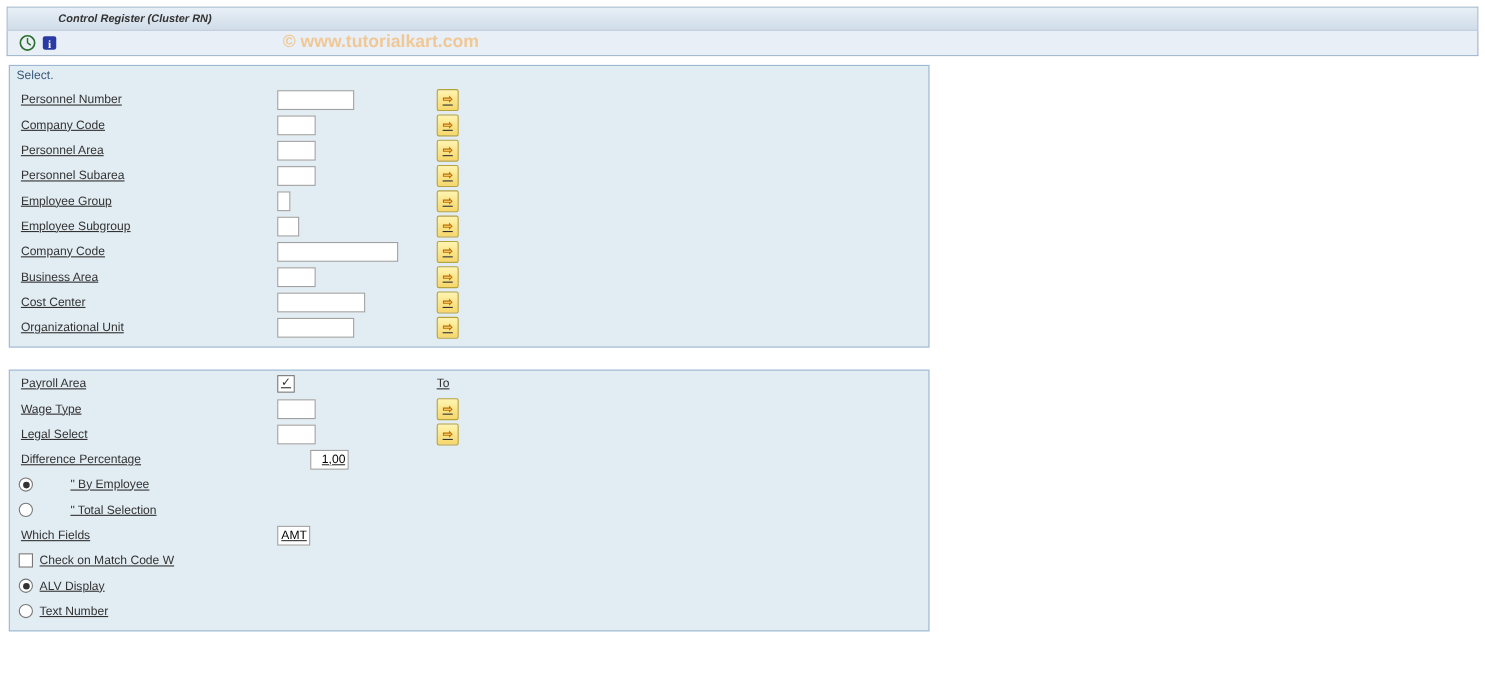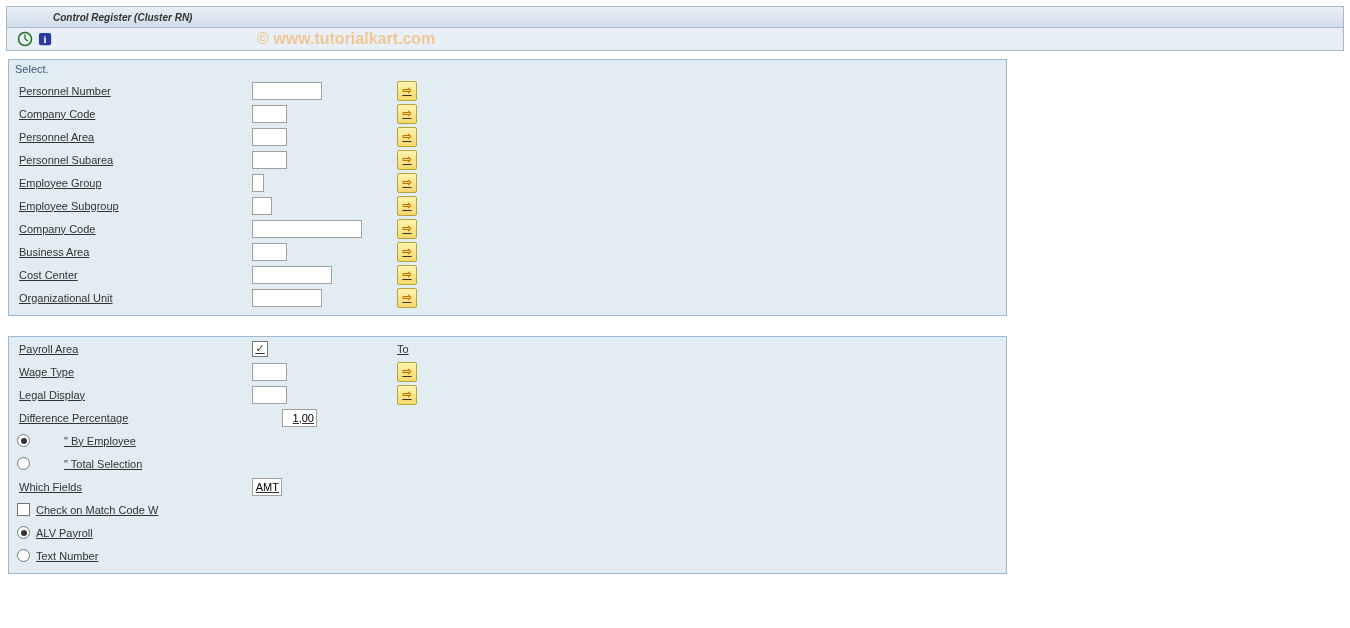--- a/index.html
+++ b/index.html
@@ -53,21 +53,21 @@
       font-weight: bold;
       pointer-events: none;
     }
     .content {
       padding: 8px;
     }
     .group-box {
       border: 1px solid #9db8d2;
       background: #e2ecf3;
       margin-bottom: 20px;
-      width: 999px;
+      width: 837px;
       padding-bottom: 6px;
     }
     .group-title {
       font-size: 11px;
       color: #3a5a7a;
       padding: 3px 6px 3px 6px;
       border-bottom: 1px solid transparent;
     }
     .field-row {
       display: flex;
@@ -344,21 +344,21 @@
           <input type="text" class="f-input w35" style="">
         </div>
       <div class="btn-col">
           <span class="multi-btn">
             <span class="arrow-right">⇨</span>
           </span>
         </div>
     </div>
 
     <div class="field-row">
-      <div class="field-label">Legal Display</div>
+      <div class="field-label">Legal Select</div>
       <div class="field-input-wrap">
           <input type="text" class="f-input w35" style="">
         </div>
       <div class="btn-col">
           <span class="multi-btn">
             <span class="arrow-right">⇨</span>
           </span>
         </div>
     </div>
 
@@ -386,21 +386,21 @@
       </div>
     </div>
 
     <div class="field-row">
       <span class="ck"></span>
       <span class="radio-label">Check on Match Code W</span>
     </div>
 
     <div class="field-row">
       <span class="radio selected"></span>
-      <span class="radio-label">ALV Payroll</span>
+      <span class="radio-label">ALV Display</span>
     </div>
 
     <div class="field-row">
       <span class="radio"></span>
       <span class="radio-label">Text Number</span>
     </div>
   </div>
 
 </div>
 

